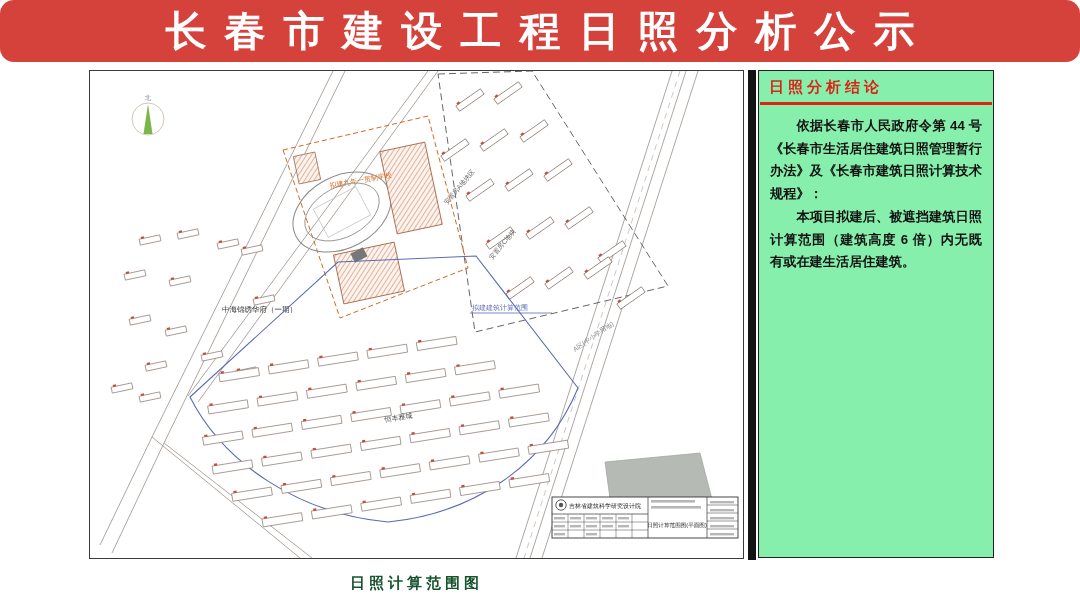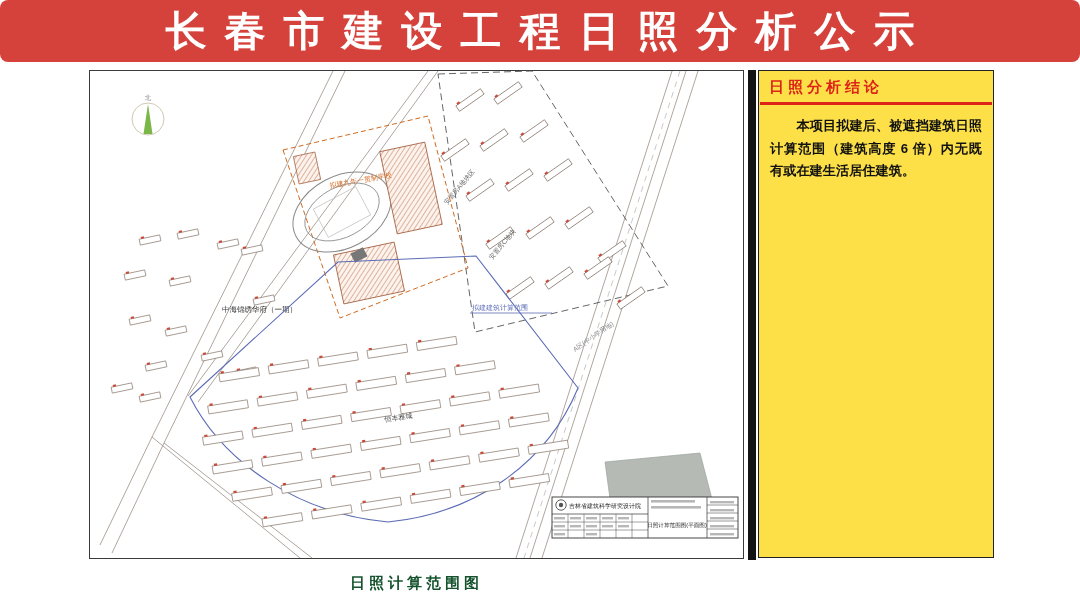--- a/index.html
+++ b/index.html
@@ -1,39 +1,39 @@
 <!DOCTYPE html>
 <html><head>
 <meta charset="utf-8">
 <style>
   html,body{margin:0;padding:0;background:#ffffff;}
   body{width:1080px;height:599px;position:relative;overflow:hidden;
        font-family:"Liberation Sans","DejaVu Sans",sans-serif;}
 
   
   .banner{position:absolute;left:0;top:0;width:1080px;height:62px;
-          background:#d5423c;border-radius:8px;
+          background:#d5423c;border-radius:14px;
           display:flex;align-items:center;justify-content:center;}
   .banner h1{margin:0;color:#fff;font-size:41px;font-weight:700;
              letter-spacing:18px;text-indent:18px;white-space:nowrap;
              font-family:"Liberation Serif","DejaVu Serif",serif;}
 
   
   .map-wrap{position:absolute;left:88px;top:70px;width:657px;height:490px;}
   .map-wrap svg{display:block;}
 
   .map-caption{position:absolute;left:88px;top:574px;width:657px;
                text-align:center;font-size:15px;font-weight:700;color:#14532d;
                letter-spacing:4px;}
 
   
   .divider-bar{position:absolute;left:748px;top:70px;width:8px;height:490px;
                background:#141414;}
   .concl{position:absolute;left:758px;top:70px;width:236px;height:488px;
-         background:#fde047;border:1.5px solid #222;box-sizing:border-box;}
+         background:#86efac;border:1.5px solid #222;box-sizing:border-box;}
   .concl-header{padding:7px 10px 5px 10px;color:#dd2318;font-weight:700;
                 font-size:15px;letter-spacing:4px;}
   .concl-rule{height:3px;background:#dd2318;margin:0 1px;}
   .concl-body{padding:10px 11px;font-size:13.2px;line-height:1.72;color:#111;
               text-align:justify;font-weight:600;}
   .concl-body p{margin:0;text-indent:2em;}
 </style>
 </head>
 <body>
 
@@ -430,15 +430,16 @@
 </svg>
 </div>
 
 <div class="map-caption">日照计算范围图</div>
 
 <div class="divider-bar"></div>
 <aside class="concl">
   <div class="concl-header">日照分析结论</div>
   <div class="concl-rule"></div>
   <div class="concl-body">
+    <p>依据长春市人民政府令第 44 号《长春市生活居住建筑日照管理暂行办法》及《长春市建筑日照计算技术规程》：</p>
     <p>本项目拟建后、被遮挡建筑日照计算范围（建筑高度 6 倍）内无既有或在建生活居住建筑。</p>
   </div>
 </aside>
 
 </body></html>

